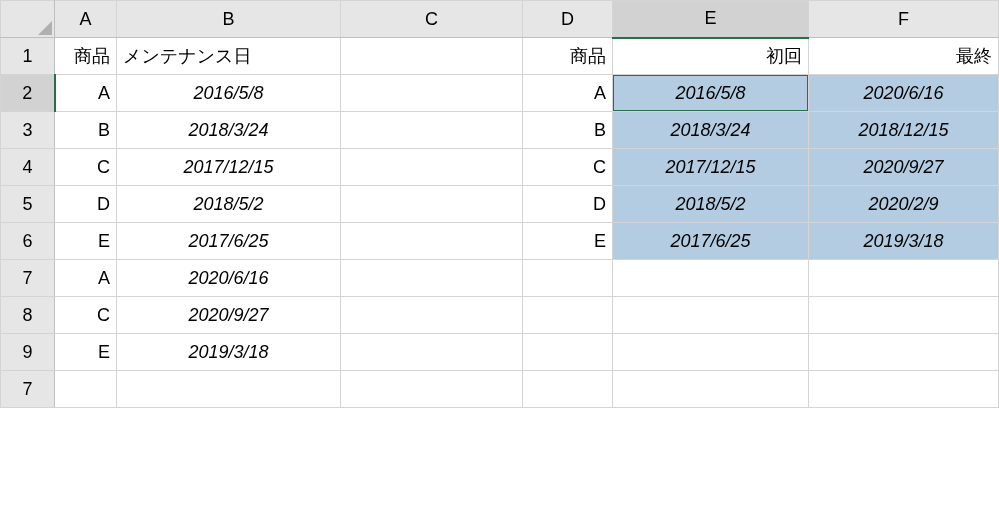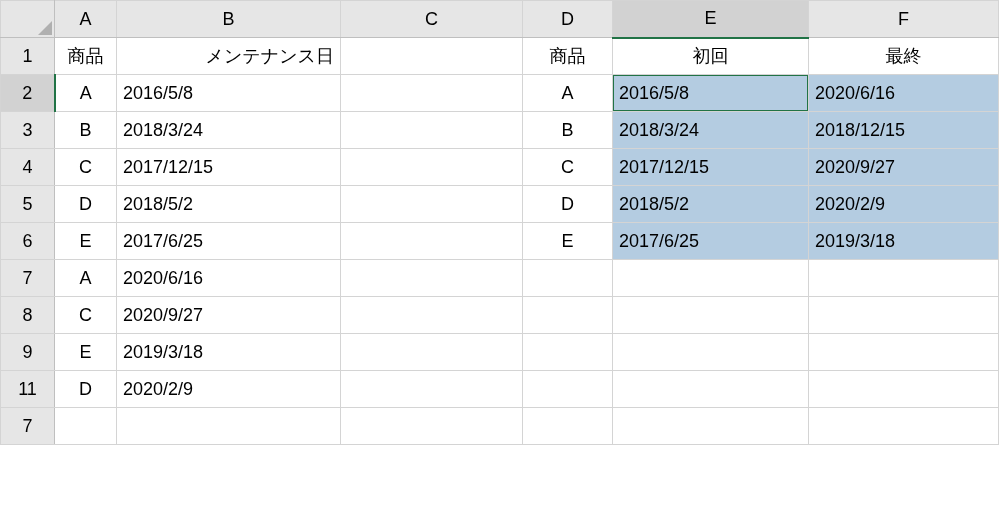--- a/index.html
+++ b/index.html
@@ -55,27 +55,28 @@
       border-right: 2px solid #217346;
     }
     .row-header .num {
       display: block;
       text-align: center;
     }
     .cell {
       background: #fff;
     }
     .center {
-      text-align: center;
+      text-align: right;
     }
     .right {
+      text-align: center;
+      font-style: italic;
+    }
+    .left {
       text-align: left;
-    }
-    .left {
-      text-align: right;
     }
     .highlight {
       background: #b4cce1;
     }
     .active-cell {
       position: relative;
     }
     .active-cell::after {
       content: "";
       position: absolute;
@@ -223,31 +224,20 @@
         </th>
     <td class="cell center">E</td>
     <td class="cell right">2019/3/18</td>
     <td class="cell"></td>
     <td class="cell"></td>
     <td class="cell"></td>
     <td class="cell"></td>
   </tr>
 
 
-  <tr>
-    <th class="row-header">
-          <span class="num">11</span>
-        </th>
-    <td class="cell center">D</td>
-    <td class="cell right">2020/2/9</td>
-    <td class="cell"></td>
-    <td class="cell"></td>
-    <td class="cell"></td>
-    <td class="cell"></td>
-  </tr>
 
   <tr>
     <th class="row-header">
           <span class="num">7</span>
         </th>
     <td class="cell"></td>
     <td class="cell"></td>
     <td class="cell"></td>
     <td class="cell"></td>
     <td class="cell"></td>

